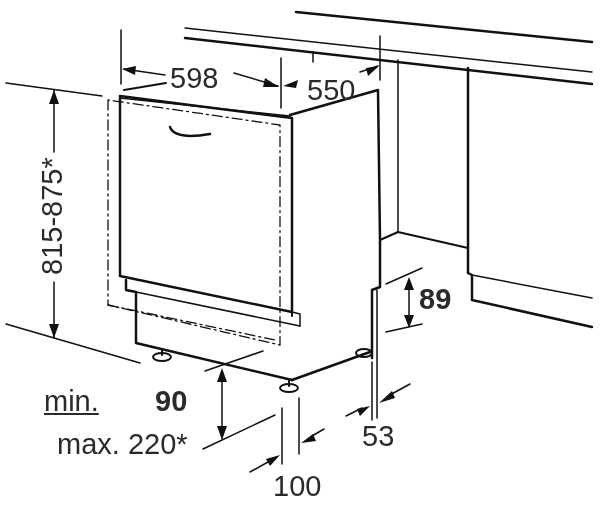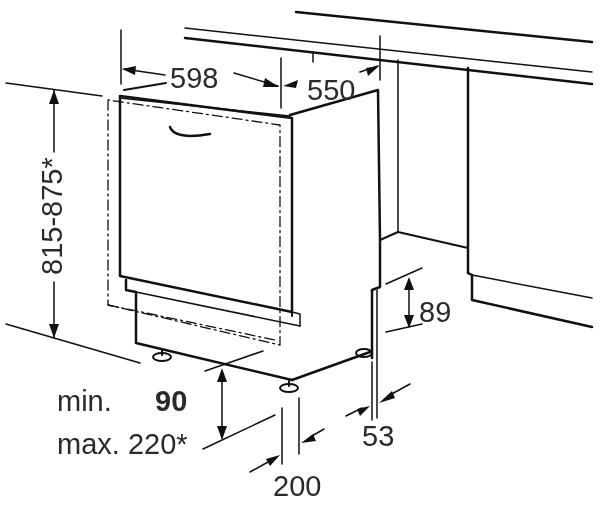--- a/index.html
+++ b/index.html
@@ -92,19 +92,19 @@
       <line x1="250" y1="472" x2="268" y2="462" stroke-width="1.5"></line>
       <path d="M280,455 L266,459 L270,466 Z" fill="#111" stroke="none"></path>
       <line x1="312" y1="436" x2="324" y2="429" stroke-width="1.5"></line>
       <path d="M301,443 L313,434 L316,441 Z" fill="#111" stroke="none"></path>
     </g>
   </svg>
 
   <span class="lbl" style="left:170px; top:64px;">598</span>
   <span class="lbl" style="left:307px; top:64px;margin-top:12px;">550</span>
   <span class="lbl vert" style="left:38px; top:275px;">815-875*</span>
-  <span class="lbl" style="left:419px; top:298px;">89</span>
+  <span class="lbl" style="left:419px; top:285px;font-weight:bold;">89</span>
   <span class="lbl" style="left:350px; top:422px;margin-left:12px;">53</span>
-  <span class="lbl" style="left:57px; top:387px;">min.</span>
+  <span class="lbl" style="left:44px; top:387px;text-decoration:underline;">min.</span>
   <span class="lbl" style="left:155px; top:387px;font-weight:bold;">90</span>
   <span class="lbl" style="left:57px; top:430px;">max. 220*</span>
-  <span class="lbl" style="left:273px; top:472px;">200</span>
+  <span class="lbl" style="left:273px; top:472px;">100</span>
 </div>
 
 </body></html>

